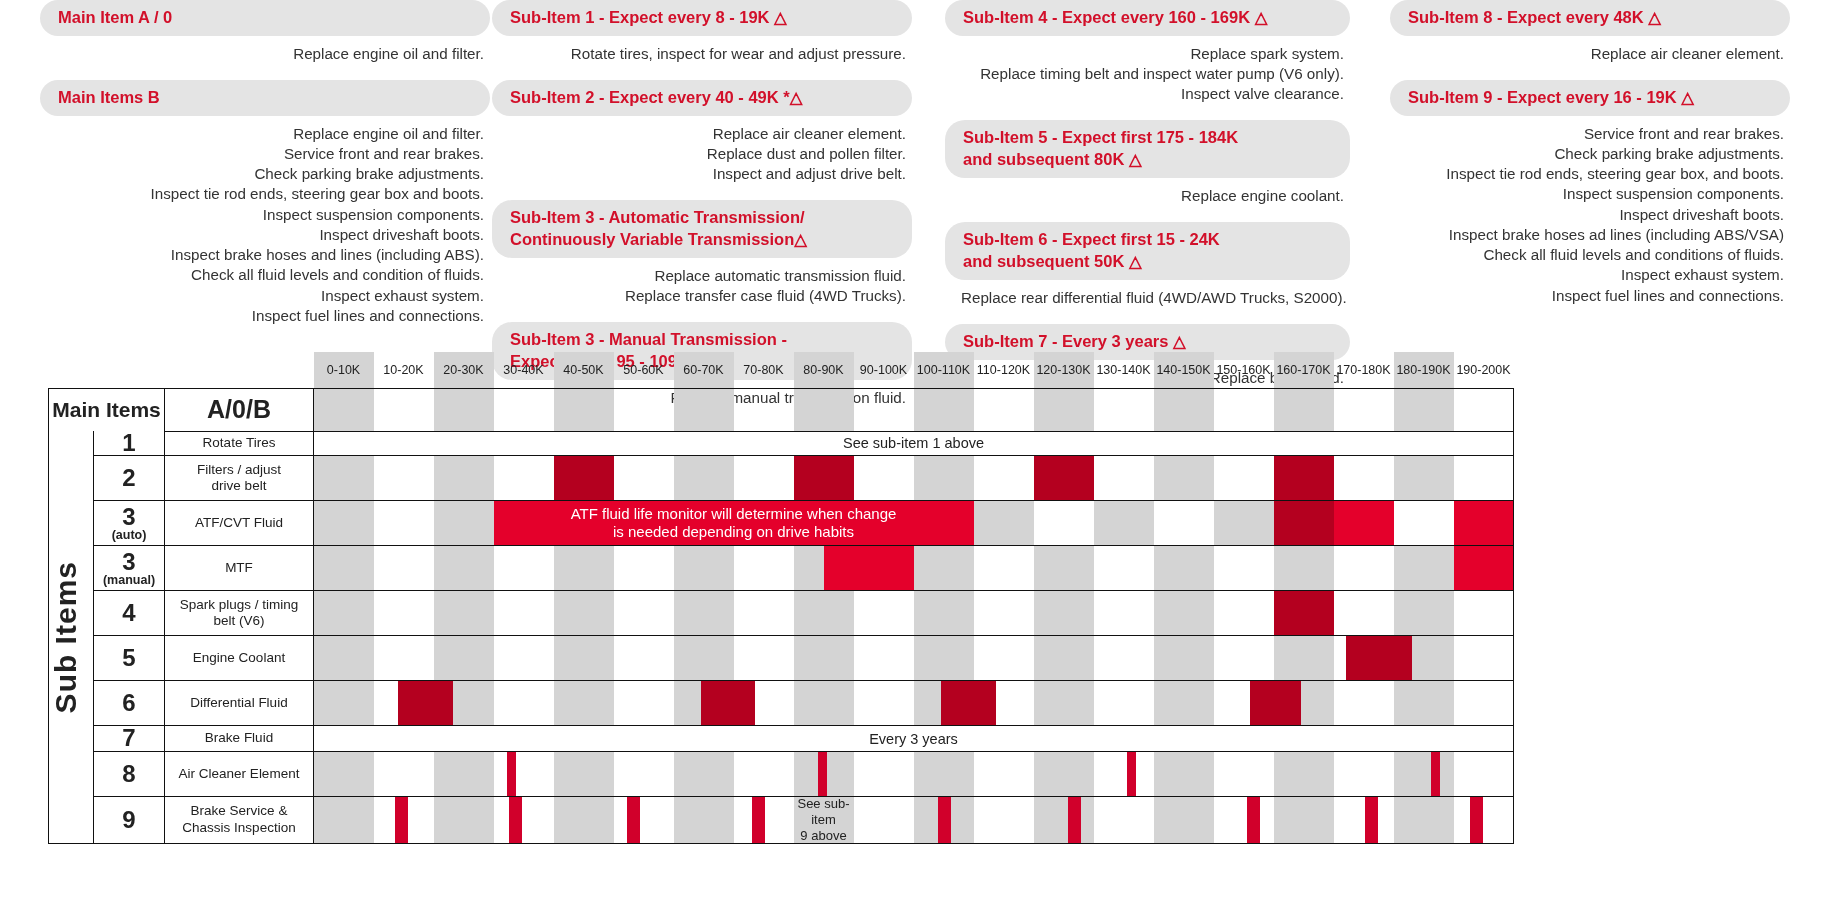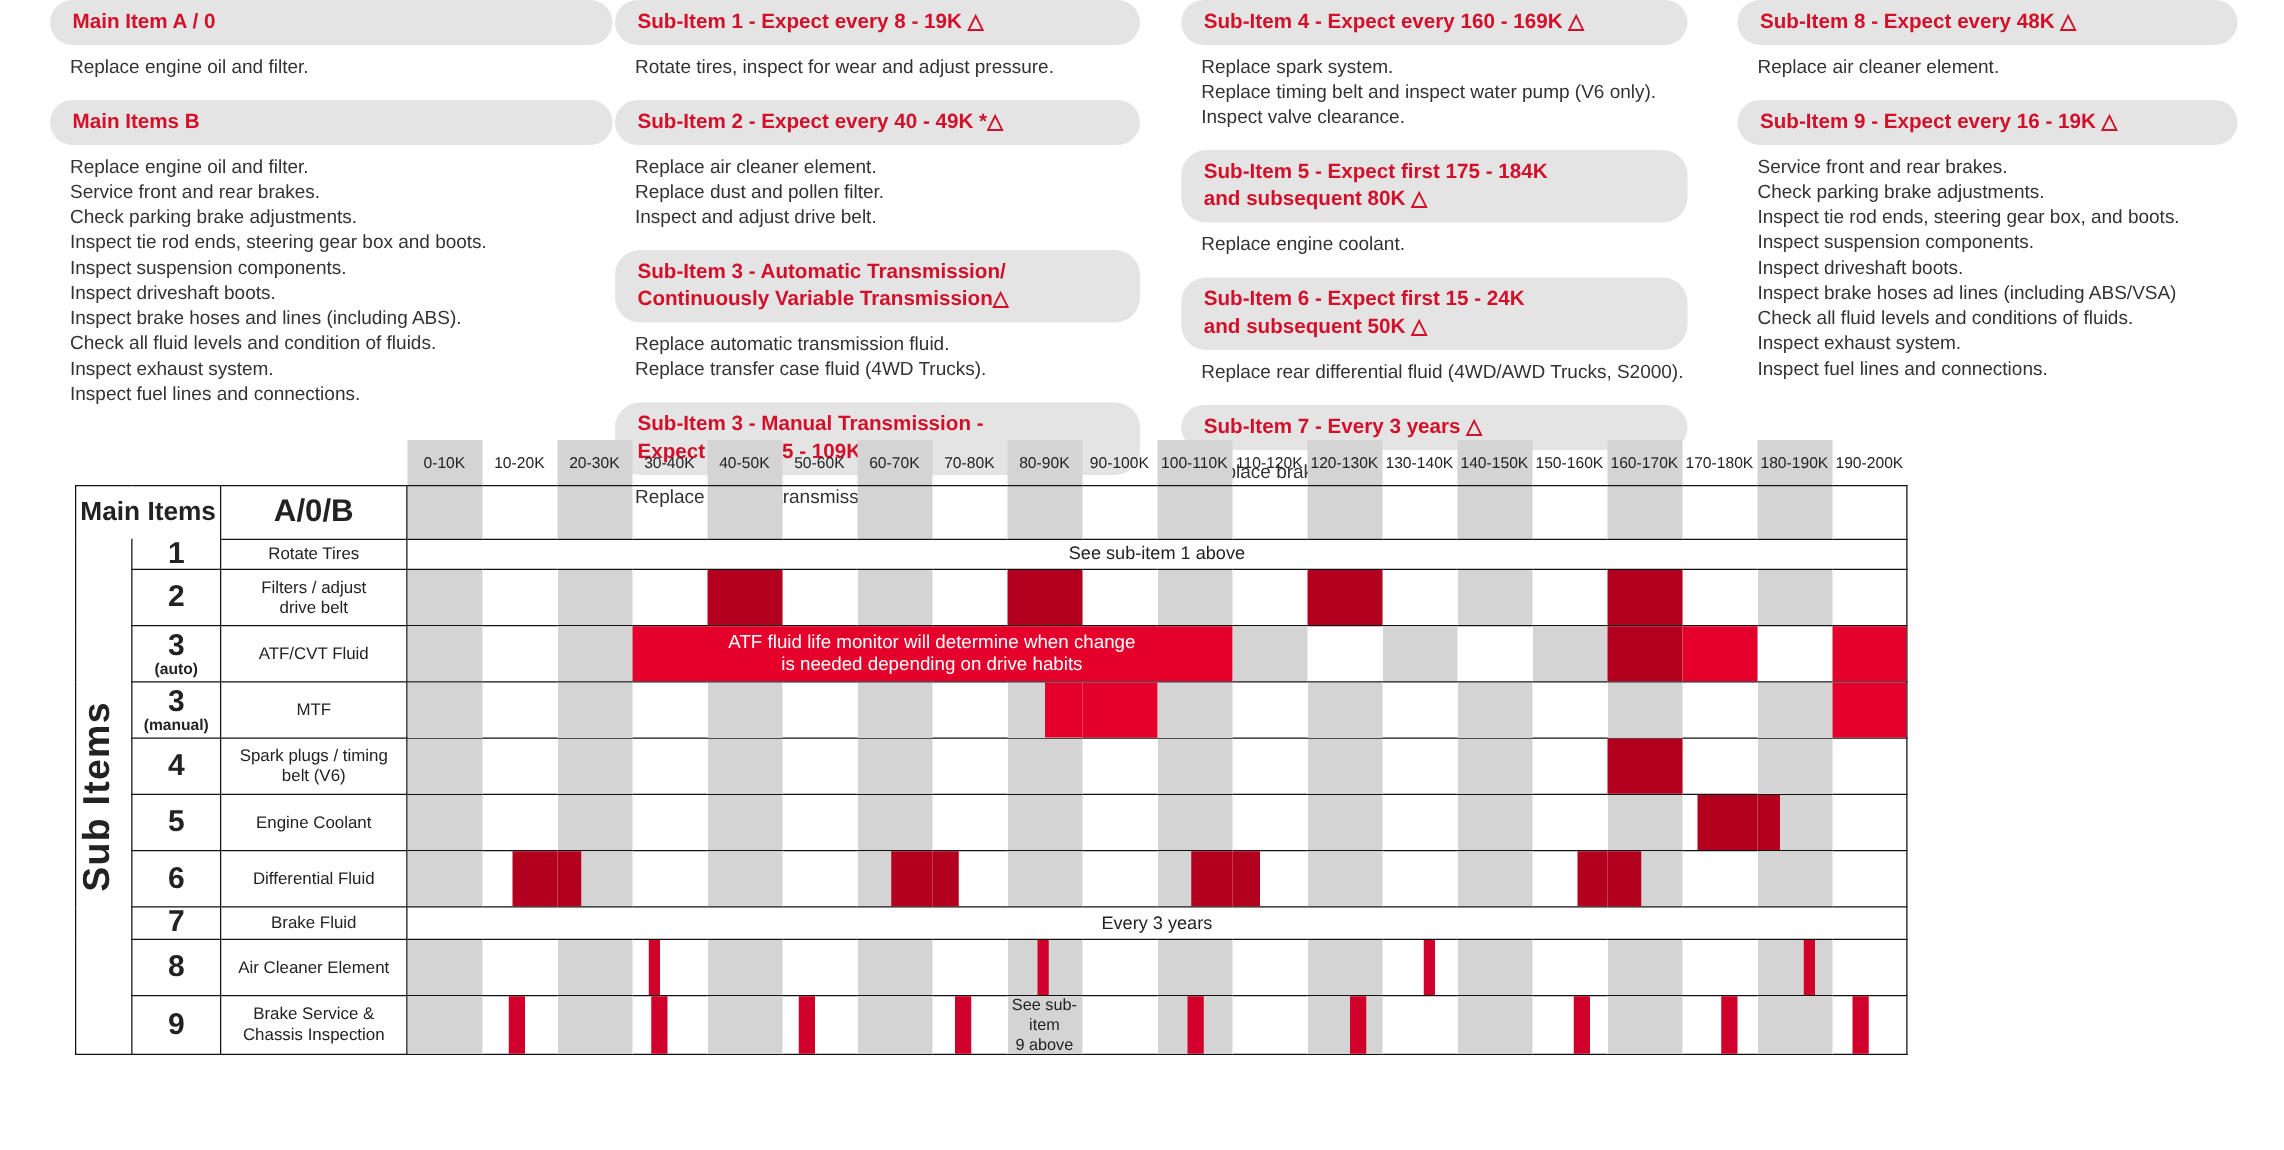--- a/index.html
+++ b/index.html
@@ -33,26 +33,26 @@
     line-height:1.32;
     margin-bottom:8px;
   }
   .body{
     font-size:15.2px;
     line-height:1.33;
     color:#333;
     padding:0 6px 0 16px;
     margin-bottom:16px;
   }
-  .body div{ white-space:nowrap; }
+  .body div{ white-space:nowrap;text-align:right; }
 
   
   .tablewrap{
     position:absolute;
-    left:48px; top:352px;
+    left:36px; top:352px;
     width:1660px;
     padding-left:12px;
   }
   table.sched{ border-collapse:collapse; table-layout:fixed; }
   table.sched td, table.sched th{ padding:0; margin:0; }
 
   .colhdr{
     font-size:12.5px;
     text-align:center;
     color:#222;

